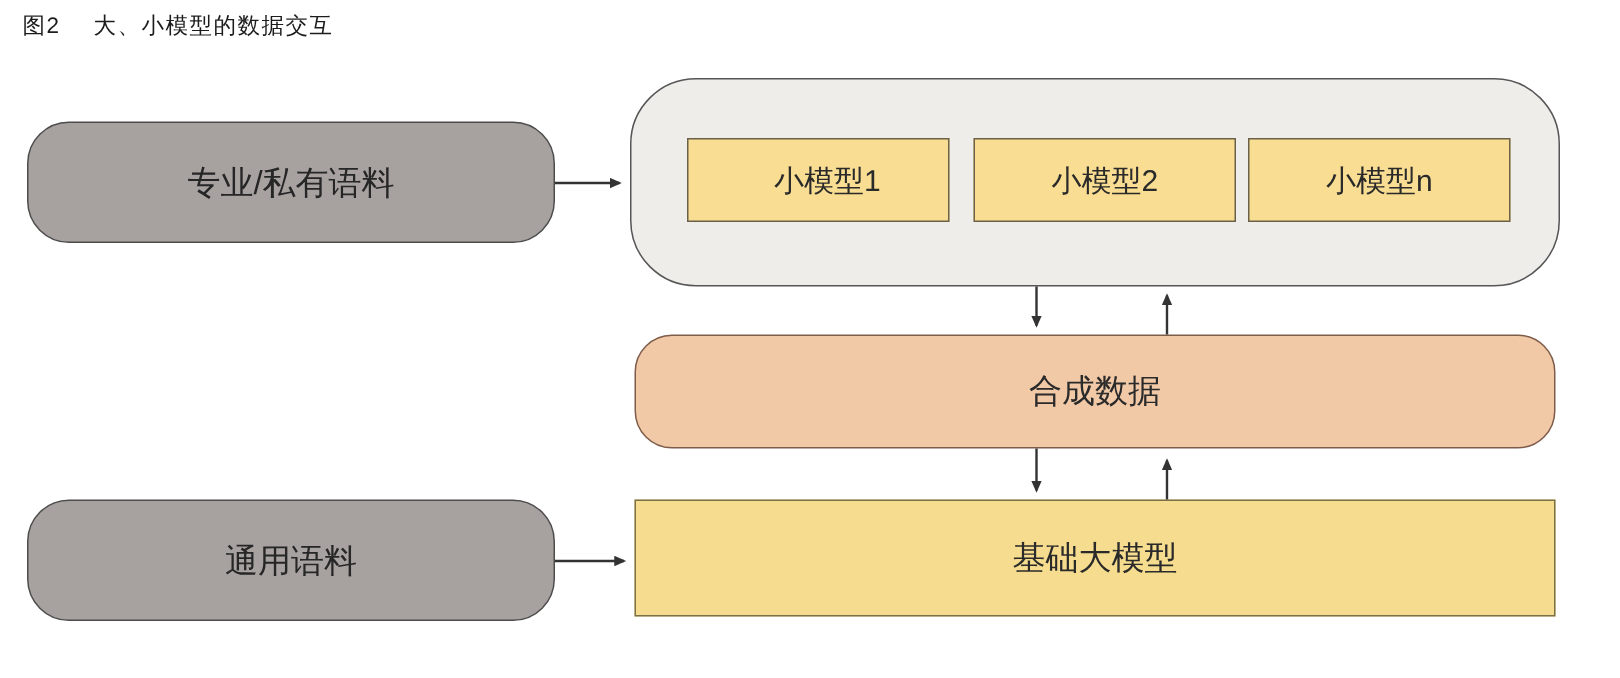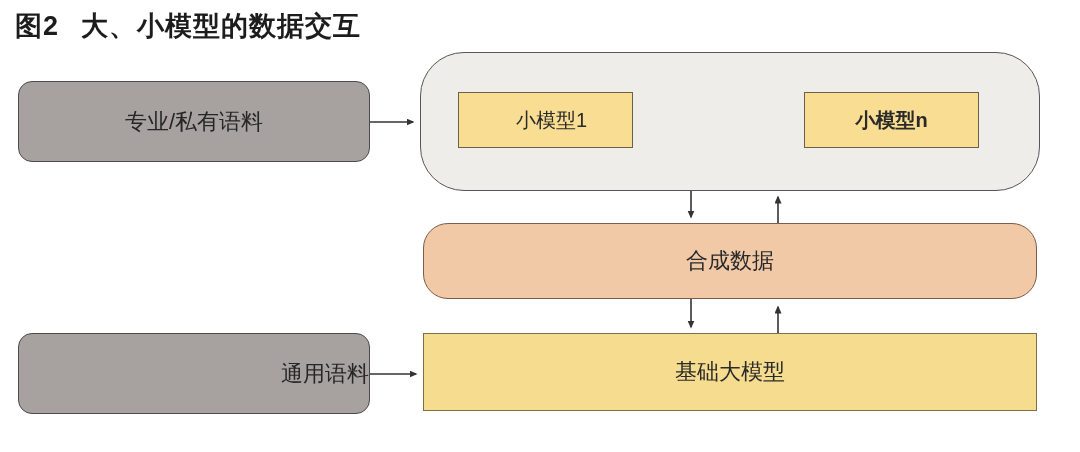--- a/index.html
+++ b/index.html
@@ -1,37 +1,37 @@
 <!DOCTYPE html>
 <html><head>
 <meta charset="utf-8">
 <style>
   html,body{margin:0;padding:0;background:#ffffff;}
   body{font-family:"Liberation Sans","DejaVu Sans",sans-serif;}
   .canvas{position:relative;width:1080px;height:452px;background:#ffffff;overflow:hidden;}
 
-  .fig-title{position:absolute;left:15px;top:8px;font-size:27px;font-weight:bold;color:#1c1c1c;letter-spacing:1px;}
+  .fig-title{position:absolute;left:15px;top:8px;font-size:15px;font-weight:normal;color:#1c1c1c;letter-spacing:1px;}
   .fig-title .fig-label{margin-right:22px;}
 
   .node{position:absolute;display:flex;align-items:center;justify-content:center;
         box-sizing:border-box;color:#2a2a2a;text-align:center;}
 
   .corpus{width:352px;height:81px;background:#a7a2a0;border:1.6px solid #4c4c4c;
-          border-radius:14px;font-size:22px;color:#262626;}
+          border-radius:28px;font-size:22px;color:#262626;}
   .corpus-private{left:18px;top:81px;}
-  .corpus-general{left:18px;top:333px;justify-content:flex-end;}
+  .corpus-general{left:18px;top:333px;}
 
   .container-group{left:420px;top:52px;width:620px;height:139px;background:#efedea;
           border:1.6px solid #565656;border-radius:44px;}
 
   .small-model{top:92px;width:175px;height:56px;background:#f8dd92;
           border:1.4px solid #6b6149;font-size:20px;}
   .small-model-1{left:458px;padding-left:12px;}
   .small-model-2{left:649px;}
-  .small-model-n{left:804px;font-weight:bold;}
+  .small-model-n{left:832px;}
 
   .synthetic{left:423px;top:223px;width:614px;height:76px;background:#f1c9a7;
           border:1.6px solid #7d5c4a;border-radius:25px;font-size:22px;}
 
   .base-model{left:423px;top:333px;width:614px;height:78px;background:#f6dc8e;
           border:1.6px solid #7a7148;font-size:22px;}
 
   .arrows{position:absolute;left:0;top:0;width:1080px;height:452px;pointer-events:none;}
 </style>
 </head>
@@ -44,20 +44,23 @@
   </div>
 
   <div class="node corpus corpus-private">
     <span>专业/私有语料</span>
   </div>
 
   <div class="node container-group"></div>
 
   <div class="node small-model small-model-1">
     <span>小模型1</span>
+  </div>
+  <div class="node small-model small-model-2">
+    <span>小模型2</span>
   </div>
   <div class="node small-model small-model-n">
     <span>小模型n</span>
   </div>
 
   <div class="node base-model">
     <span>基础大模型</span>
   </div>
 
   <div class="node synthetic">

